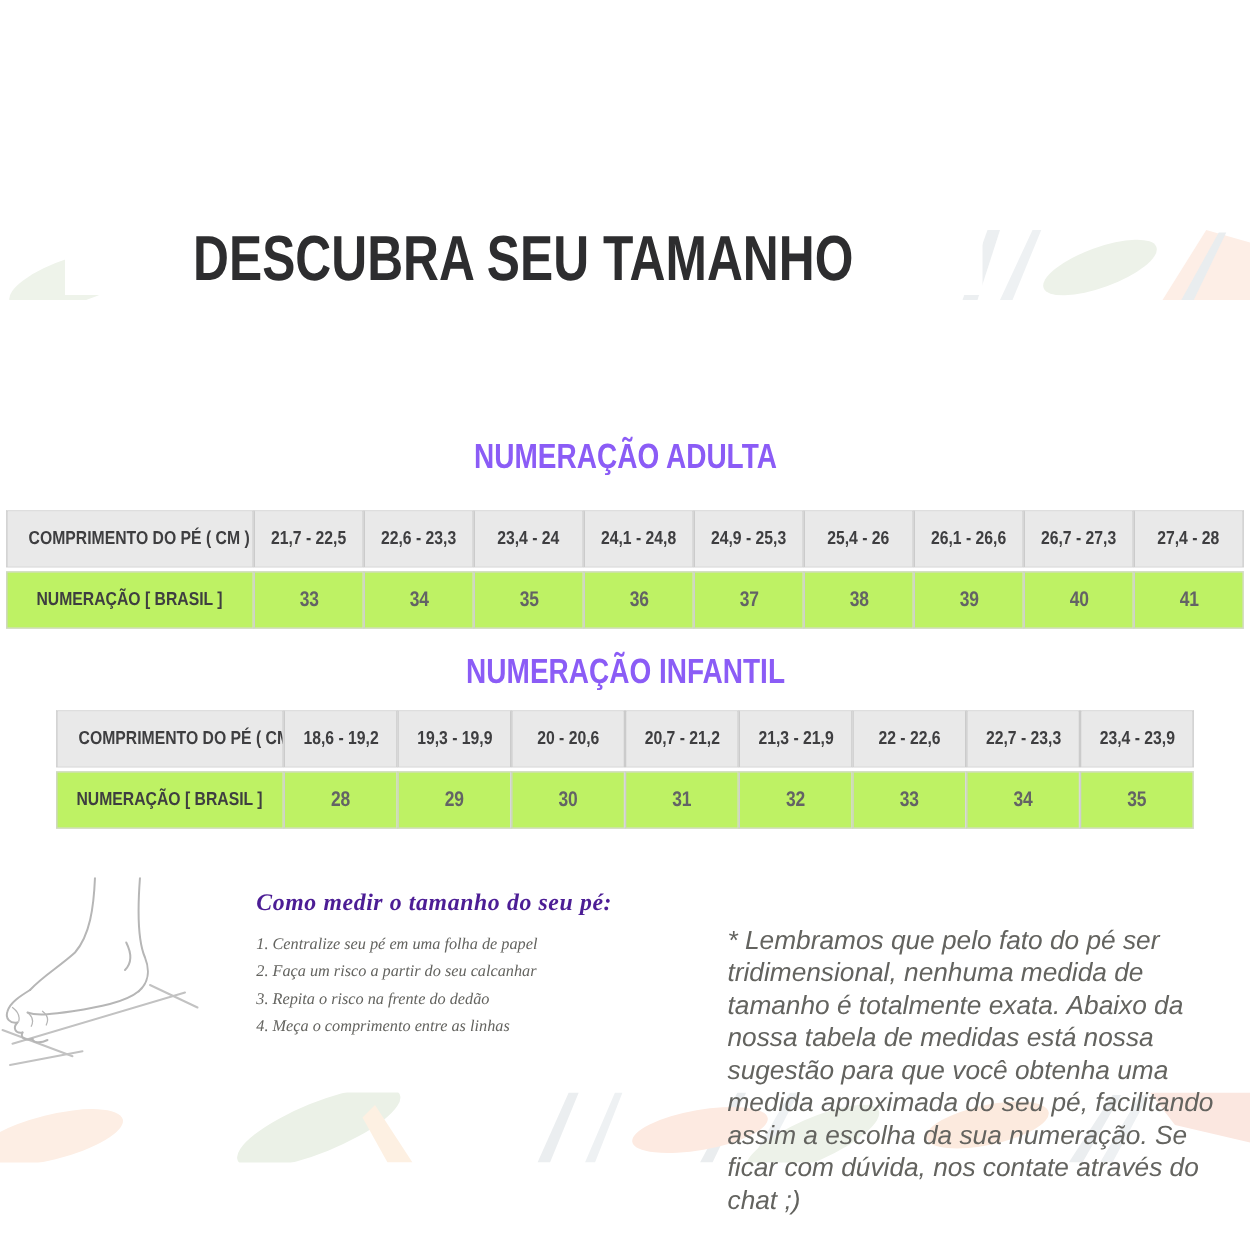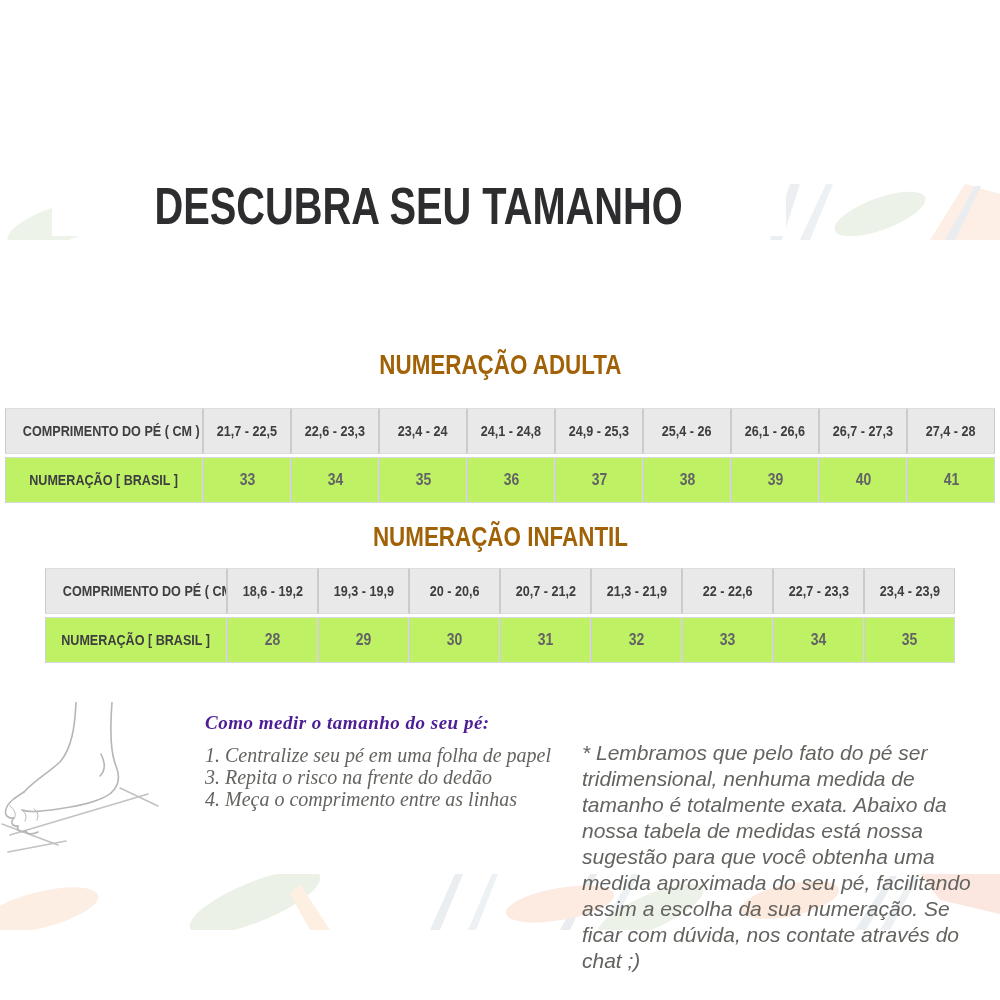--- a/index.html
+++ b/index.html
@@ -37,21 +37,21 @@
     letter-spacing: 0px;
     line-height: 58px;
   }
 
   .section-title {
     position: absolute;
     left: 0; width: 1000px;
     text-align: center;
     font-size: 28px;
     font-weight: bold;
-    color: #a16207;
+    color: #8b5cf6;
   }
   .st-adult { top: 349px; }
   .st-kids  { top: 521px; }
   .section-title .cond { transform: scaleX(0.80); }
 
   
   table.size-table {
     position: absolute;
     border-collapse: separate;
     border-spacing: 0 3px;
@@ -86,21 +86,21 @@
   .howto {
     position: absolute; top: 712px; left: 205px; width: 365px;
     font-family: "Liberation Serif", serif;
     font-style: italic;
     color: #63635f;
   }
   .howto-heading {
     font-size: 19px; font-weight: bold; color: #4c1d95; margin-bottom: 10px;
     letter-spacing: 0.5px;
   }
-  .howto-step { font-size: 20px; line-height: 22px; font-style: italic; }
+  .howto-step { font-size: 13px; line-height: 22px; font-style: italic; }
 
   .disclaimer {
     position: absolute; top: 740px; left: 582px; width: 410px;
     font-family: Liberation Sans, sans-serif;
     font-style: italic;
     font-size: 21px;
     line-height: 26px;
     color: #63635f;
   }
 </style>
@@ -227,20 +227,21 @@
       <path d="M10 104 C14 107 16 111 15 115" stroke-width="1"></path>
       <path d="M22 108 C26 111 27 115 25 119" stroke-width="1"></path>
       <path d="M34 107 C38 110 39 114 37 118" stroke-width="1"></path>
     </g>
   </svg>
 
   <div class="howto">
     <div class="howto-heading">Como medir o tamanho do seu pé:</div>
     <div id="steps">
         <div class="howto-step">1. Centralize seu pé em uma folha de papel</div>
+        <div class="howto-step">2. Faça um risco a partir do seu calcanhar</div>
         <div class="howto-step">3. Repita o risco na frente do dedão</div>
         <div class="howto-step">4. Meça o comprimento entre as linhas</div>
       </div>
   </div>
 
   <div class="disclaimer">* Lembramos que pelo fato do pé ser tridimensional, nenhuma medida de tamanho é totalmente exata. Abaixo da nossa tabela de medidas está nossa sugestão para que você obtenha uma medida aproximada do seu pé, facilitando assim a escolha da sua numeração. Se ficar com dúvida, nos contate através do chat ;)</div>
 
 </div>
 
 </body></html>

